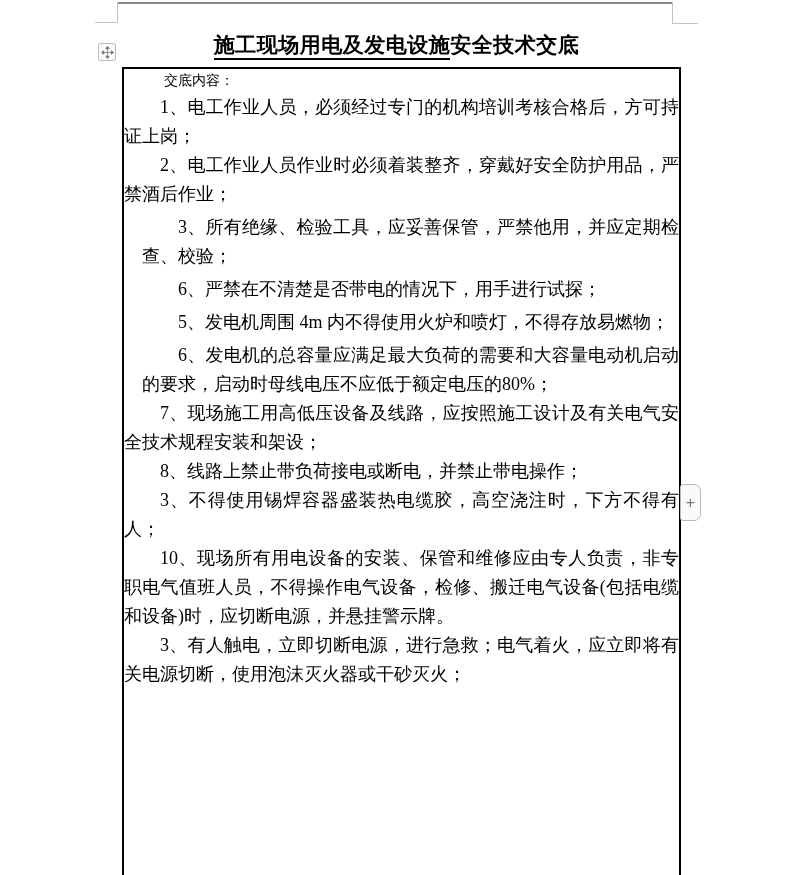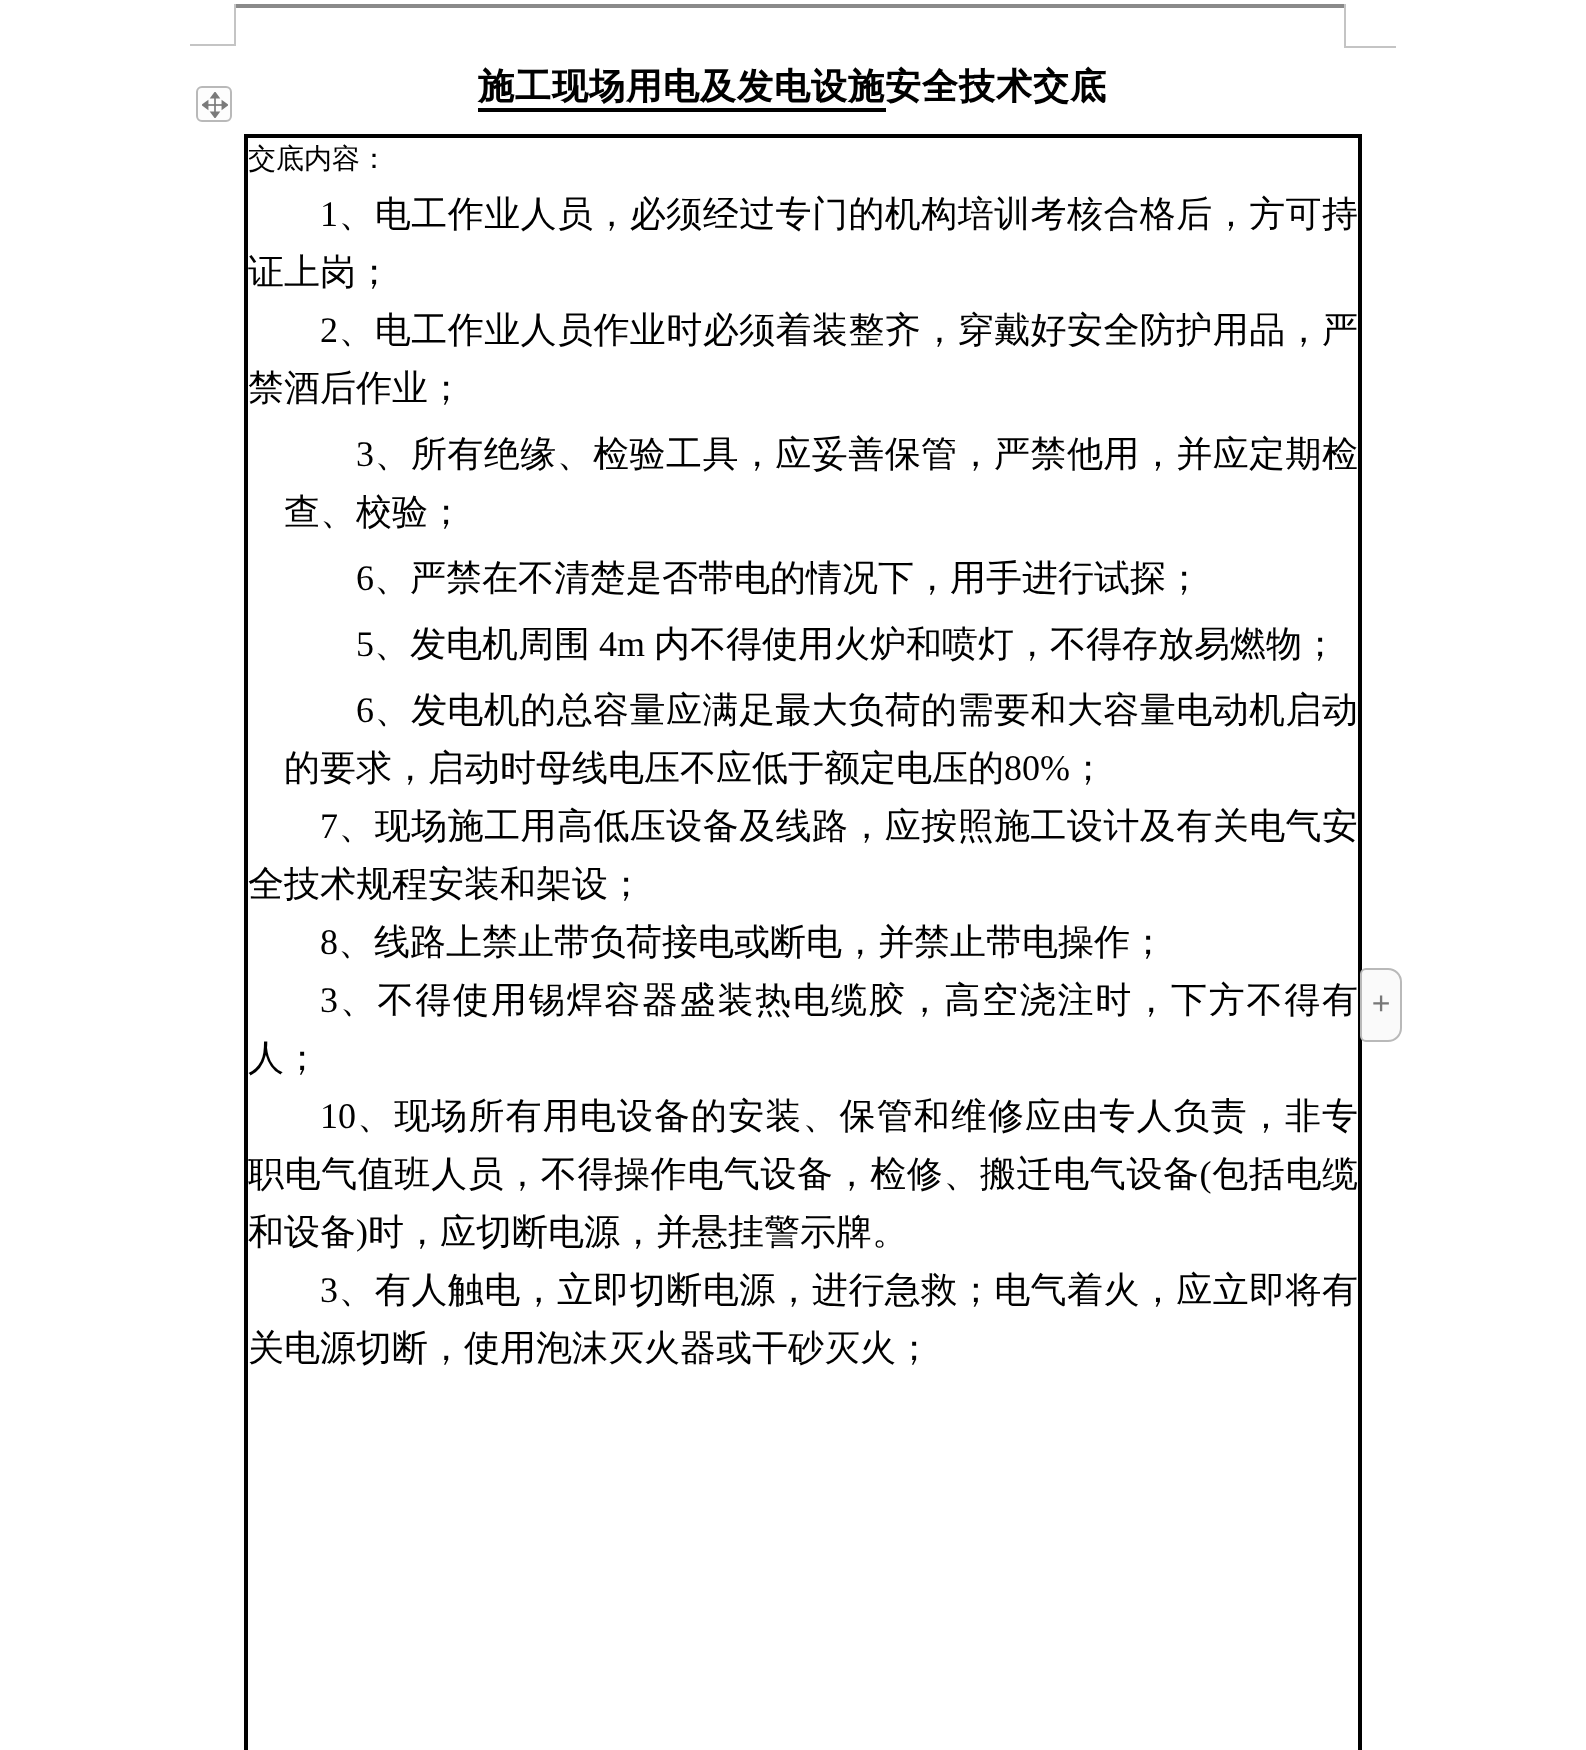--- a/index.html
+++ b/index.html
@@ -31,21 +31,21 @@
     background: #fdfdfd;
     display: flex; align-items: center; justify-content: center;
     box-sizing: border-box;
     cursor: move;
   }
 
   
   .doc-title {
     position: absolute; left: 0; top: 31px; width: 793px;
     margin: 0; text-align: center;
-    font-size: 18px; font-weight: bold; letter-spacing: 0.5px;
+    font-size: 21px; font-weight: bold; letter-spacing: 0.5px;
     white-space: nowrap;
   }
   .doc-title .u { border-bottom: 2px solid #000; padding-bottom: 1px; }
 
   
   table.doc-table {
     position: absolute; left: 122px; top: 67px;
     width: 557px; height: 815px;
     border-collapse: collapse; table-layout: fixed;
   }
@@ -54,21 +54,21 @@
     font-size: 14px;
     padding: 0;
   }
   td.label-cell { text-align: center; vertical-align: middle; }
   td.value-cell { text-align: center; vertical-align: middle; }
   td.unit-value { text-align: center; vertical-align: middle; line-height: 19px; padding: 2px 4px; }
   tr.r1 { height: 41px; }
   tr.r2 { height: 40px; }
 
   td.content-cell { vertical-align: top; padding: 4px 9px 0 9px; }
-  .content-heading { margin: 0; line-height: 24px; font-size: 14px; }
+  .content-heading { margin: 0; line-height: 24px; font-size: 14px; padding-left: 40px; }
   .content-cell p.item {
     margin: 0; font-size: 18px; line-height: 29px;
     text-indent: 2em; text-align: justify;
   }
   .content-cell p.item.sp { margin-top: 4px; margin-left: 18px; }
 
   
   .insert-btn {
     position: absolute; left: 680px; top: 484px;
     width: 21px; height: 37px;

